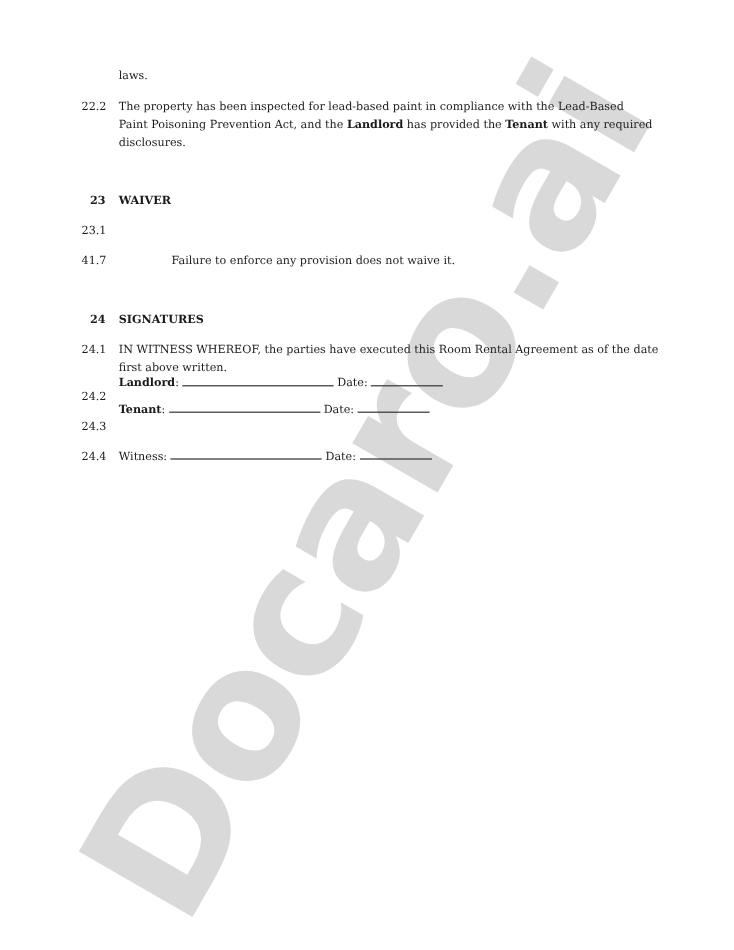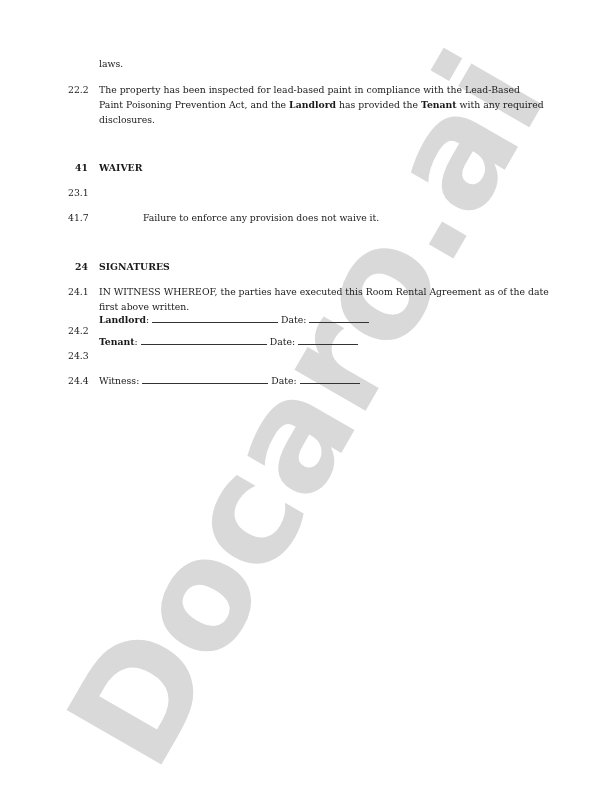--- a/index.html
+++ b/index.html
@@ -25,21 +25,21 @@
 
   <div class="content">
 
     <div class="txt" style="top:56px;">laws.</div>
 
     <div class="num" style="top:82px;">22.2</div>
     <div class="txt" style="top:82px;">The property has been inspected for lead-based paint in compliance with the Lead-Based</div>
     <div class="txt" style="top:97px;"><span>Paint Poisoning Prevention Act, and the </span><b>Landlord</b><span> has provided the </span><b>Tenant</b><span> with any required</span></div>
     <div class="txt" style="top:112px;">disclosures.</div>
 
-    <div class="hnum" style="top:160px;">41</div>
+    <div class="hnum" style="top:160px;">23</div>
     <div class="txt head" style="top:160px;">WAIVER</div>
 
     <div class="num" style="top:185px;">23.1</div>
 
     <div class="num" style="top:210px;">41.7</div>
     <div class="txt" style="top:210px;margin-left:44px;">Failure to enforce any provision does not waive it.</div>
 
     <div class="hnum" style="top:259px;">24</div>
     <div class="txt head" style="top:259px;">SIGNATURES</div>
 

